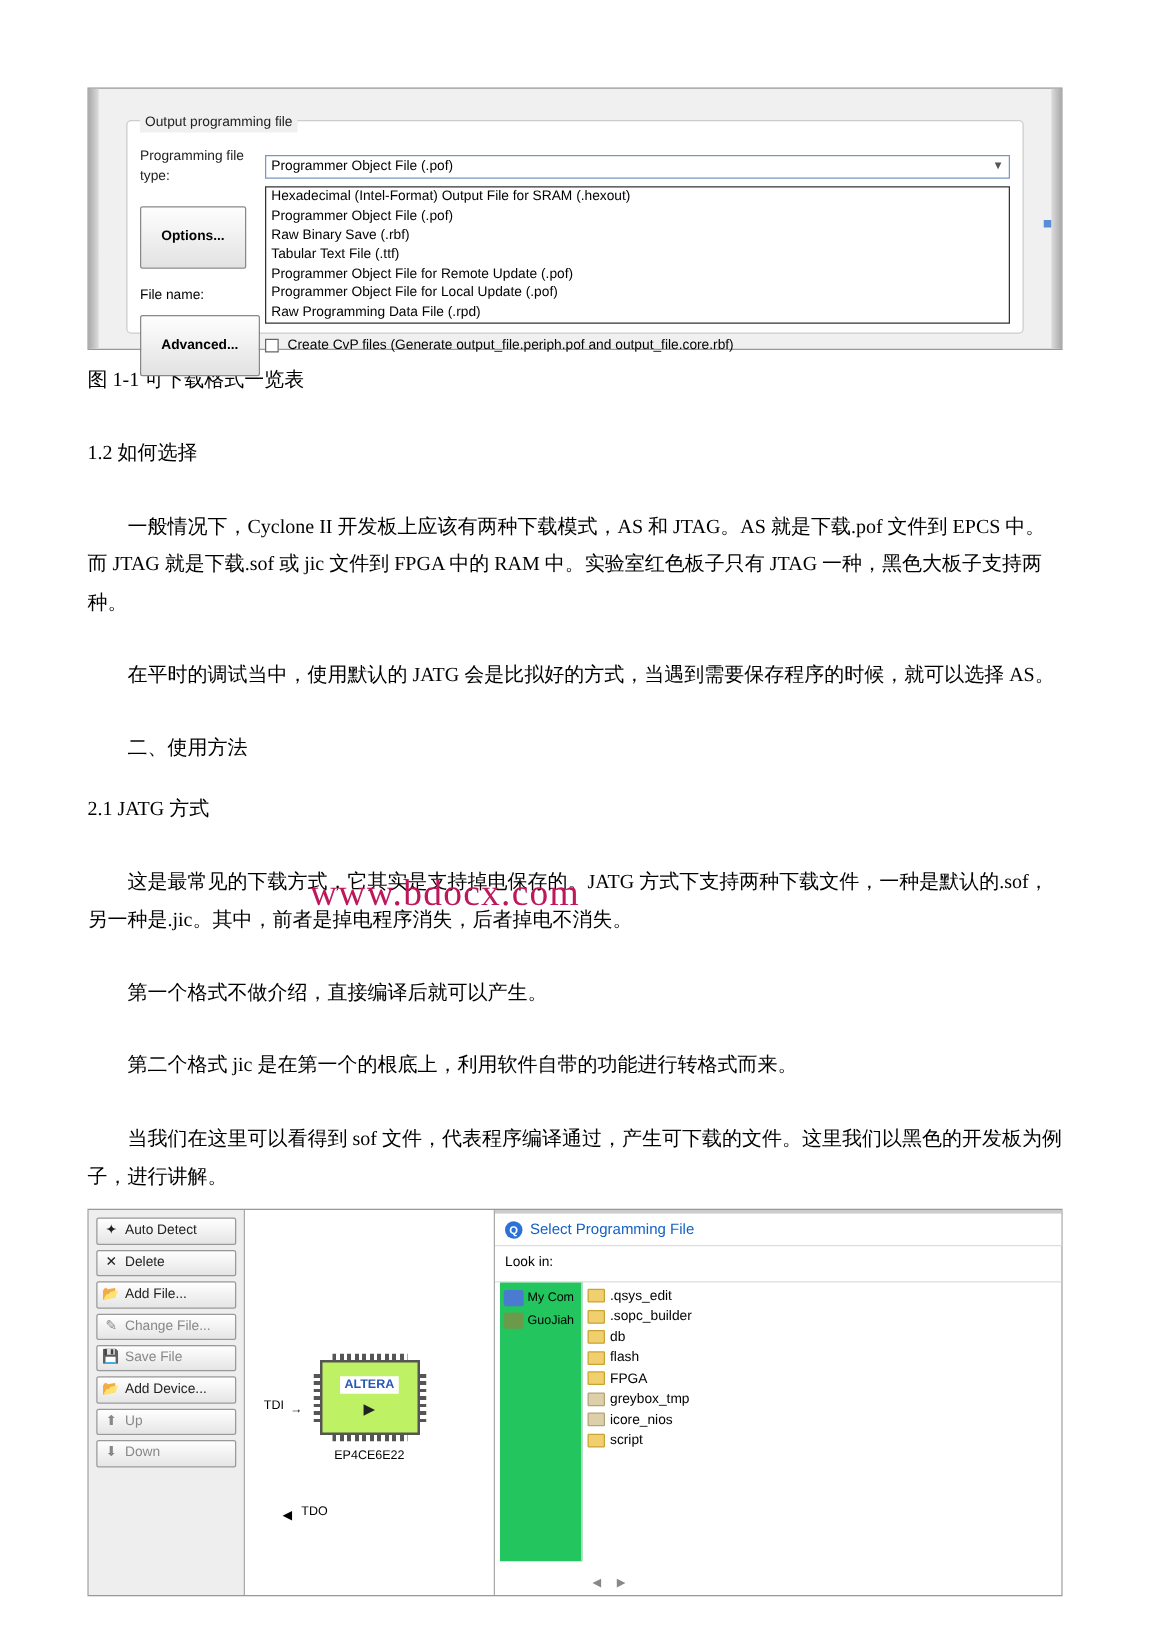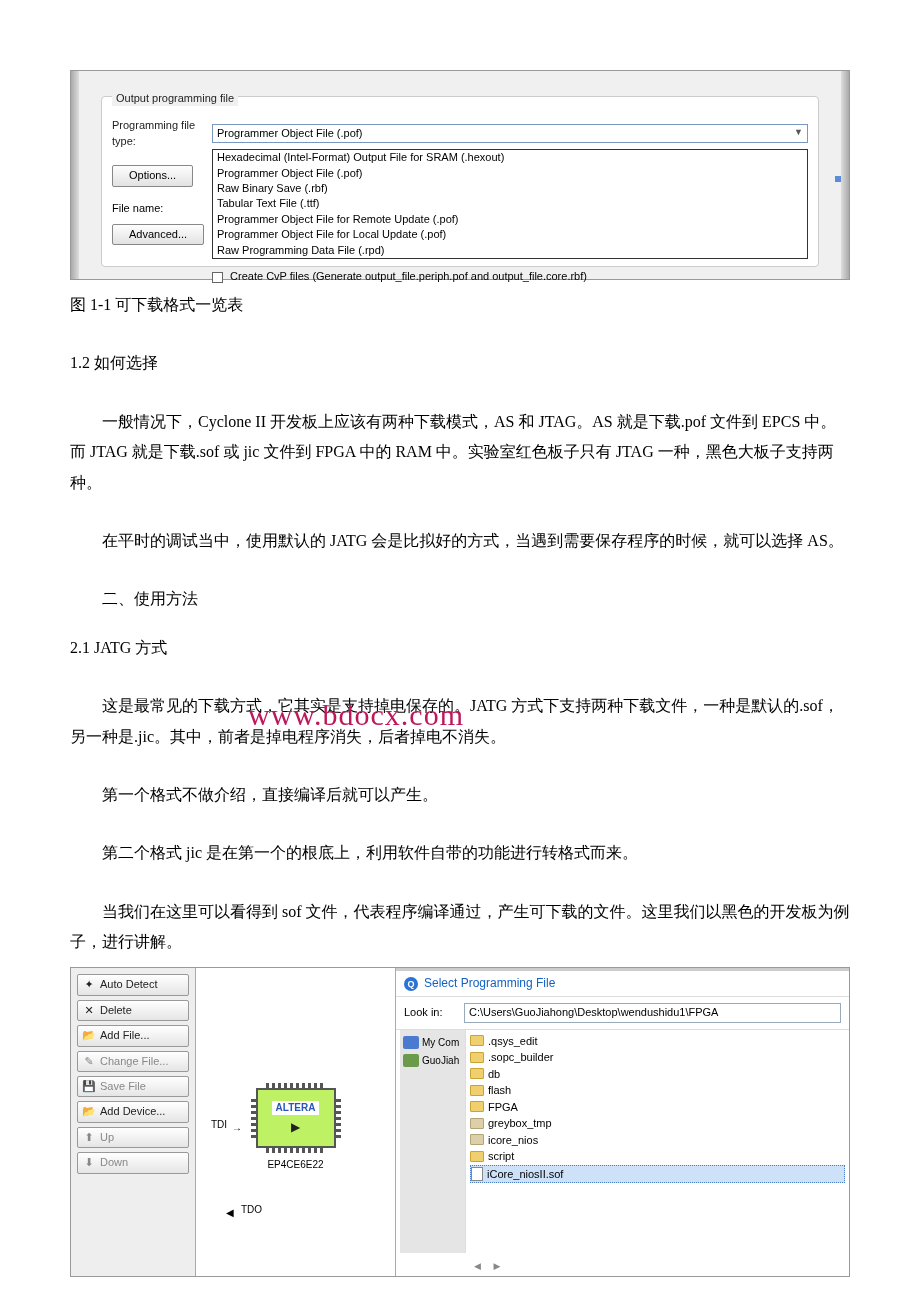--- a/index.html
+++ b/index.html
@@ -41,21 +41,21 @@
       background: linear-gradient(90deg,#ddd,#aaa);
     }
     .highlight-band {
       position:absolute; right:8px; top:105px; width:6px; height:6px; background:#5b8cd9;
     }
     .groupbox-label { position:relative; top:-10px; left:0; background:#f0f0f0; display:inline-block; padding:0 4px; font-size:11px; color:#222; }
     .formrow { display:flex; align-items:center; margin-top:2px; }
     .formrow .lbl { width:100px; font-size:11px; color:#222;}
     .win-btn {
       display:inline-block; border:1px solid #888; background:linear-gradient(#fefefe,#e2e2e2);
-      border-radius:2px; padding:2px 16px; font-size:11px; text-align:center; min-width:76px;
+      border-radius:2px; padding:16px 16px; font-size:11px; text-align:center; min-width:76px;font-weight:bold;
     }
     .dropdown {
       flex:1; border:1px solid #7a97bf; background:#fff; padding:1px 4px; display:flex; justify-content:space-between;
     }
     .dropdown .arrow { font-size:9px; color:#555; }
     .dropdown-list {
       border:1px solid #333; background:#fff; position:relative;
     }
     .dropdown-list .item { padding:0 4px; font-size:11px; white-space:nowrap; }
     .dropdown-list .item.sel { background:#2f60c4; color:#fff; }
@@ -109,21 +109,21 @@
     .right-pane { flex:1; background:#fff; position:relative; border-top:3px solid #ccc;}
     .dlg-title {
       display:flex; align-items:center; gap:6px; padding:4px 8px; background:#fff; border-bottom:1px solid #ddd;
       color:#1461c4; font-size:12px;
     }
     .dlg-title .q { width:14px;height:14px;border-radius:50%;background:#2b72d6;color:#fff;display:flex;align-items:center;justify-content:center;font-size:9px;font-weight:bold;}
     .lookin-row { display:flex; align-items:center; padding:6px 8px; gap:8px;}
     .lookin-row .lbl2 { width:52px; font-size:11px;}
     .path-box { flex:1; border:1px solid #9ab; padding:1px 4px; background:#fff; font-size:11px; white-space:nowrap; overflow:hidden;}
     .filebrowser { display:flex; padding:0 0 0 4px; border-top:1px solid #ddd; height:224px;}
-    .places { width:66px; background:#e5e5e5; border-right:1px solid #ddd; padding-top:4px;}
+    .places { width:66px; background:#22c55e; border-right:1px solid #ddd; padding-top:4px;}
     .place { display:flex; align-items:center; gap:3px; font-size:10px; padding:2px 3px; }
     .place .ic2 { width:16px;height:13px;background:#4a7bd0;border-radius:2px;}
     .place.gr .ic2 { background:#6b9b4a;}
     .filelist { flex:1; padding:3px 4px; }
     .fitem { display:flex; align-items:center; gap:4px; font-size:11px; padding:0; line-height:1.5;}
     .fitem .folder { width:14px;height:11px;background:#f0cf6f;border:1px solid #c9a432;border-radius:1px;}
     .fitem .folder.gr { filter:grayscale(60%);}
     .fitem.selected { background:#cde1f9; border:1px dotted #4a7fc8; }
     .fitem .doc { width:12px;height:14px;background:#fff;border:1px solid #888;}
     .scroll-hint { position:absolute; bottom:4px; left:78px; font-size:9px; color:#888;}
@@ -240,21 +240,20 @@
     <span class="arrow-l">◀</span>
   </div>
 
   <div class="right-pane">
     <div class="dlg-title">
       <span class="q">Q</span>
       <span>Select Programming File</span>
     </div>
     <div class="lookin-row">
       <span class="lbl2">Look in:</span>
-      <div class="path-box">C:\Users\GuoJiahong\Desktop\wendushidu1\FPGA</div>
     </div>
     <div class="filebrowser">
       <div class="places">
         <div class="place">
               <span class="ic2"></span>
               <span>My Com</span>
             </div>
         <div class="place gr">
               <span class="ic2"></span>
               <span>GuoJiah</span>
@@ -286,22 +285,18 @@
               <span>greybox_tmp</span>
             </div>
         <div class="fitem">
               <span class="folder gr"></span>
               <span>icore_nios</span>
             </div>
         <div class="fitem">
               <span class="folder"></span>
               <span>script</span>
             </div>
-        <div class="fitem selected">
-              <span class="doc"></span>
-              <span>iCore_niosII.sof</span>
-            </div>
       </div>
     </div>
     <div class="scroll-hint">◀ &nbsp;&nbsp;&nbsp; ▶</div>
   </div>
 </div>
 </div>
 
 </body></html>

